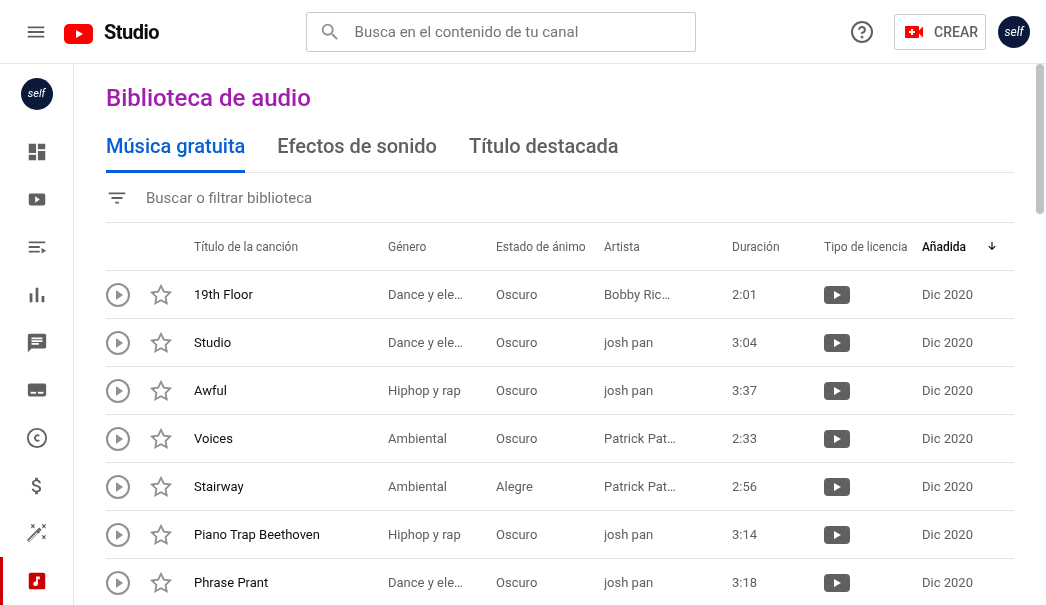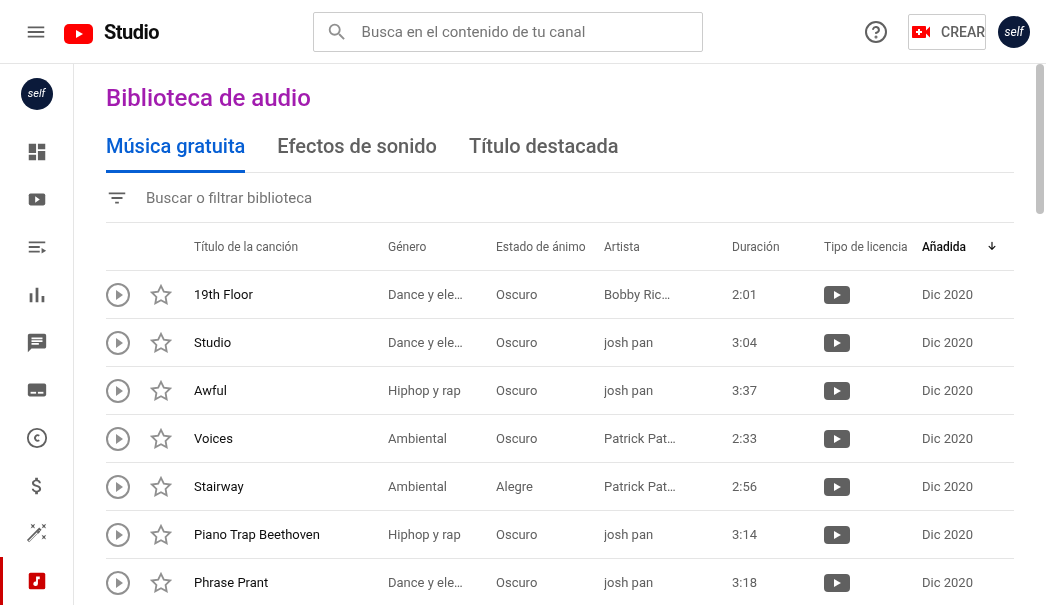--- a/index.html
+++ b/index.html
@@ -8,21 +8,21 @@
 .menu-btn{width:40px;height:40px;display:flex;align-items:center;justify-content:center;cursor:pointer;border-radius:50%}
 .logo{display:flex;align-items:flex-end;margin-left:8px;gap:8px}
 .yt-icon{width:29px;height:20px;background:#ff0000;border-radius:5px;display:flex;align-items:center;justify-content:center}
 .yt-play{width:0;height:0;border-left:7px solid #fff;border-top:4px solid transparent;border-bottom:4px solid transparent;margin-left:2px}
 .studio-text{font-size:20px;font-weight:700;letter-spacing:-0.5px;margin-left:3px}
 .search-wrap{flex:1;display:flex;justify-content:center}
 .search-box{width:390px;height:40px;border:1px solid #ccc;border-radius:2px;display:flex;align-items:center;padding:0 12px}
 .search-box input{border:none;outline:none;flex:1;font-size:15px;margin-left:14px;color:#606060}
 .header-right{display:flex;align-items:center;gap:12px}
 .icon-btn{width:40px;height:40px;display:flex;align-items:center;justify-content:center;cursor:pointer;border-radius:50%}
-.create-btn{height:36px;border:1px solid #ccc;border-radius:2px;display:flex;align-items:center;padding:0 0;gap:8px;cursor:pointer;background:#fff}
+.create-btn{height:36px;border:1px solid #ccc;border-radius:2px;display:flex;align-items:center;padding:0 7px;gap:8px;cursor:pointer;background:#fff}
 .create-btn span{font-size:14px;font-weight:500;color:#606060}
 .avatar{width:32px;height:32px;border-radius:50%;background:#0b1a3a;color:#fff;display:flex;align-items:center;justify-content:center;font-style:italic;font-size:12px;font-family:Georgia,serif}
 .body-wrap{display:flex;height:541px}
 .sidebar{width:74px;border-right:1px solid #e5e5e5;display:flex;flex-direction:column;align-items:center;padding-top:14px;gap:0}
 .side-avatar{width:32px;height:32px;border-radius:50%;background:#0b1a3a;color:#fff;display:flex;align-items:center;justify-content:center;font-style:italic;font-size:11px;font-family:Georgia,serif;margin-bottom:18px}
 .side-item{width:74px;height:48px;display:flex;align-items:center;justify-content:center;cursor:pointer;color:#606060;position:relative}
 .side-item.active{color:#cc0000}
 .side-item.active::before{content:"";position:absolute;left:0;top:0;bottom:0;width:3px;background:#cc0000}
 .main{flex:1;overflow-y:auto;padding:20px 32px 0 32px}
 .page-title{font-size:24px;font-weight:500;color:#a21caf;margin-bottom:22px}

